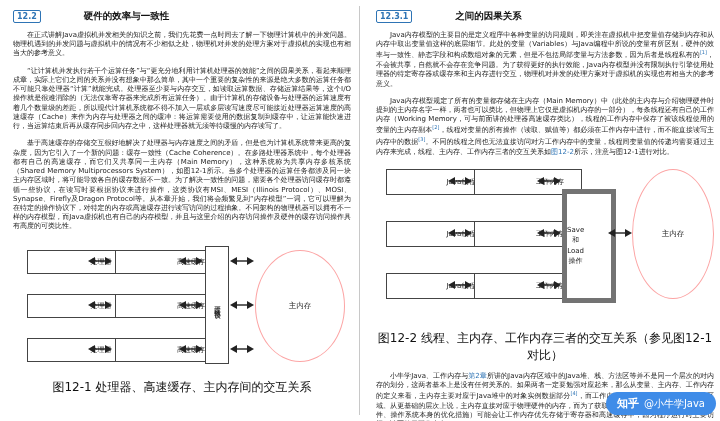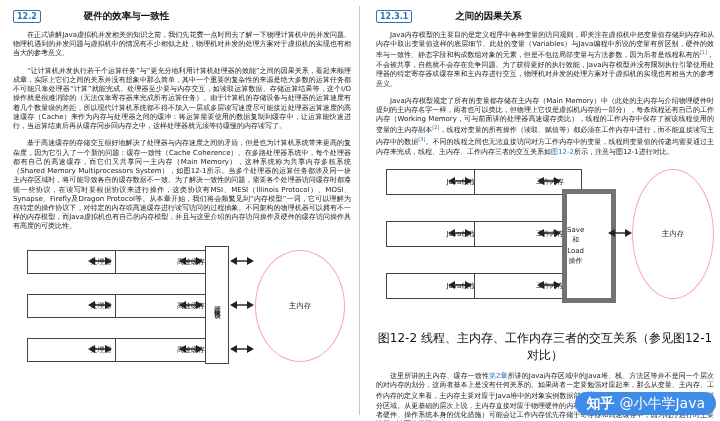--- a/index.html
+++ b/index.html
@@ -26,22 +26,22 @@
   .savebox{position:absolute;border:5px solid #737373;display:flex;align-items:center;
            text-align:center;font-size:7px;white-space:pre-line;line-height:1.5;background:#fff;}
   .ellipse{position:absolute;border:1px solid #fca5a5;border-radius:50%;display:flex;align-items:center;
            justify-content:center;font-size:7.5px;background:#fff;}
   .arr{position:absolute;}
   .arr polygon,.arr rect{fill:#222;}
   .caption{text-align:center;font-size:12px;color:#111;margin-top:9px;}
   .footnote{margin-top:5px;font-size:6px;line-height:1.35;text-align:justify;color:#333;}
   .watermark{position:absolute;right:4px;bottom:6px;height:23px;background:#3f8ce8;border-radius:12px;
              display:flex;align-items:center;gap:5px;padding:0 11px;}
-  .wm-brand{color:#fff;font-weight:bold;font-size:14px;}
-  .wm-handle{color:#fff;font-size:14px;}
+  .wm-brand{color:#fff;font-weight:bold;font-size:11px;}
+  .wm-handle{color:#fff;font-size:10px;}
 </style>
 </head>
 <body>
 
 <div class="screen">
 
   <div class="page left">
     <div class="heading">
       <span class="secnum">12.2</span>
       <span class="sectitle">硬件的效率与一致性</span>
@@ -121,20 +121,21 @@
       <svg class="arr" style="left:217px;top:102px;" width="24" height="10" viewBox="0 0 24 10">
           <polygon points="0,5 7,1 7,9"></polygon>
           <rect x="6" y="4.3" width="12" height="1.4"></rect>
           <polygon points="24,5 17,1 17,9"></polygon>
         </svg>
 
       <div class="ellipse" style="left:242px;top:8px;width:88px;height:110px;">
           <span>主内存</span>
         </div>
     </div>
+    <div class="caption">图12-1 处理器、高速缓存、主内存间的交互关系</div>
   </div>
 
   <div class="divider"></div>
 
   <div class="page right">
     <div class="heading">
       <span class="secnum">12.3.1</span>
       <span class="sectitle">之间的因果关系</span>
     </div>
     <p class="body"><span>Java内存模型的主要目的是定义程序中各种变量的访问规则，即关注在虚拟机中把变量值存储到内存和从内存中取出变量值这样的底层细节。此处的变量（Variables）与Java编程中所说的变量有所区别，硬件的效率与一致性、静态字段和构成数组对象的元素，但是不包括局部变量与方法参数，因为后者是线程私有的</span><span class="ref">[1]</span><span>，不会被共享，自然就不会存在竞争问题。为了获得更好的执行效能，Java内存模型并没有限制执行引擎使用处理器的特定寄存器或缓存来和主内存进行交互，物理机对并发的处理方案对于虚拟机的实现也有相当大的参考意义。</span></p>
@@ -204,21 +205,21 @@
           <rect x="6" y="4.3" width="12" height="1.4"></rect>
           <polygon points="24,5 17,1 17,9"></polygon>
         </svg>
 
       <div class="ellipse" style="left:256px;top:6px;width:80px;height:128px;">
           <span>主内存</span>
         </div>
     </div>
     <div class="caption">图12-2 线程、主内存、工作内存三者的交互关系（参见图12-1对比）</div>
 
-    <p class="body" style="margin-top:8px;"><span>这里所讲的主内存、缓存一致性</span><span class="link">第2章</span><span>所讲的Java内存区域中的Java堆、栈、方法区等并不是同一个层次的对内存的划分，这两者基本上是没有任何关系的。如果两者一定要勉强对应起来，那么从变量、主内存、工作内存的定义来看，主内存主要对应于Java堆中的对象实例数据部分</span><span class="ref">[4]</span><span>，而工作内存则对应于虚拟机栈中的部分区域。从更基础的层次上说，主内存直接对应于物理硬件的内存，而为了获取更好的运行速度，虚拟机（或者硬件、操作系统本身的优化措施）可能会让工作内存优先存储于寄存器和高速缓存中，因为程序运行时主要访问、读写的是工作内存。</span></p>
+    <p class="body" style="margin-top:8px;"><span>小牛学Java、工作内存与</span><span class="link">第2章</span><span>所讲的Java内存区域中的Java堆、栈、方法区等并不是同一个层次的对内存的划分，这两者基本上是没有任何关系的。如果两者一定要勉强对应起来，那么从变量、主内存、工作内存的定义来看，主内存主要对应于Java堆中的对象实例数据部分</span><span class="ref">[4]</span><span>，而工作内存则对应于虚拟机栈中的部分区域。从更基础的层次上说，主内存直接对应于物理硬件的内存，而为了获取更好的运行速度，虚拟机（或者硬件、操作系统本身的优化措施）可能会让工作内存优先存储于寄存器和高速缓存中，因为程序运行时主要访问、读写的是工作内存。</span></p>
     <div class="footnote"><span class="link">[1]</span><span> 此处请读者注意区分概念：如果局部变量是一个reference类型，它引用的对象在Java堆中可被各个线程共享，但是reference本身在Java栈的局部变量表中，它是线程私有的。</span></div>
   </div>
 
   <div class="watermark">
     <span class="wm-brand">知乎</span>
     <span class="wm-handle">@小牛学Java</span>
   </div>
 
 </div>
 

